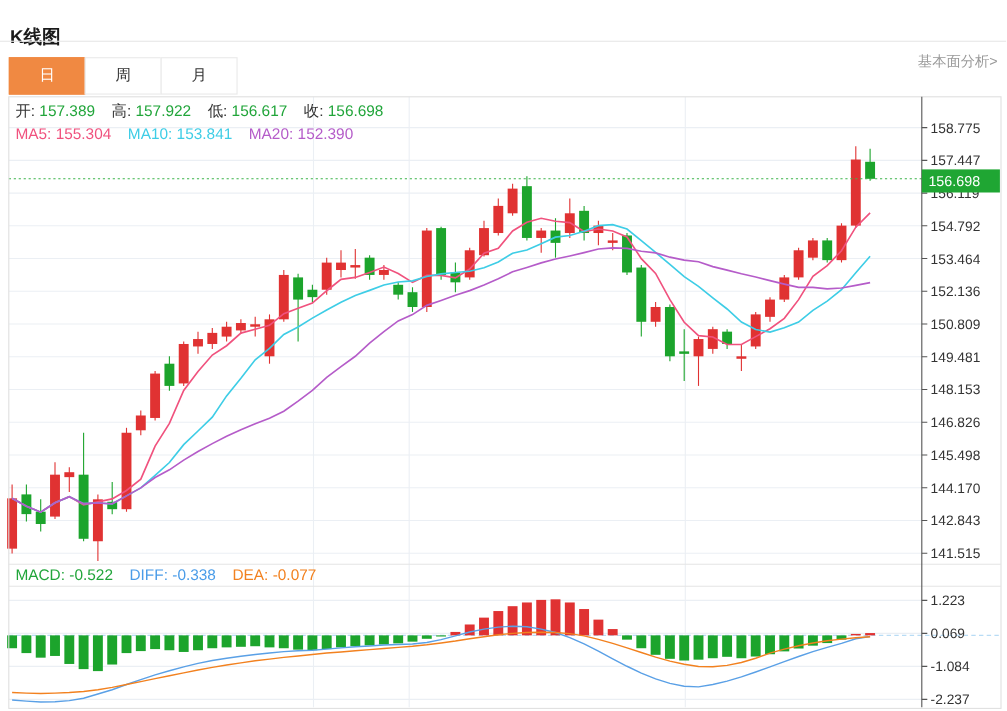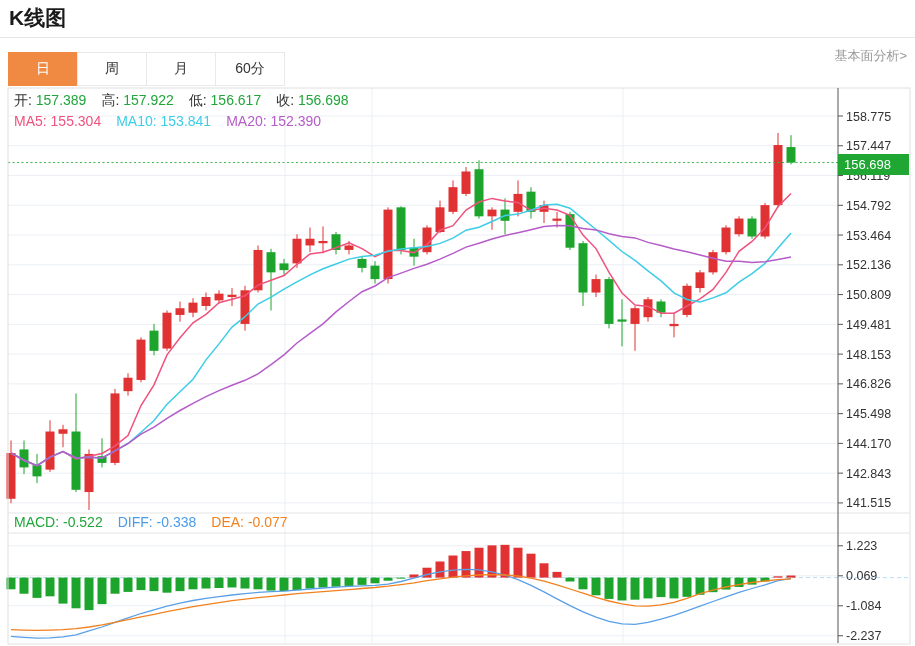--- a/index.html
+++ b/index.html
@@ -1,18 +1,18 @@
 <!DOCTYPE html>
 <html><head>
 <meta charset="utf-8">
 <style>
   html,body{margin:0;padding:0;background:#fff;}
   .stage{position:relative;width:915px;height:646px;background:#fff;
          font-family:"Liberation Sans",sans-serif;overflow:hidden;}
-  .page-title{position:absolute;left:9px;top:4px;font-size:21px;font-weight:bold;color:#1a1a1a;}
+  .page-title{position:absolute;left:9px;top:22px;font-size:17px;font-weight:bold;color:#1a1a1a;}
   .fund-link{position:absolute;right:8px;top:10px;font-size:13px;color:#999;cursor:pointer;text-decoration:none;margin-top:37px;}
   .hdr-divider{position:absolute;left:0;top:37px;width:915px;height:1px;background:#e6e6e6;}
   .tabbar{position:absolute;left:8px;top:52px;display:flex;}
   .tab{width:70px;height:34px;box-sizing:border-box;border:1px solid #e9e9e9;margin-left:-1px;
        display:flex;align-items:center;justify-content:center;font-size:14px;color:#333;
        background:#fff;cursor:pointer;}
   .tab:first-child{margin-left:0;}
   .tab.active{background:#f08942;border-color:#f08942;color:#fff;}
   svg{position:absolute;left:0;top:0;}
   .inforow{position:absolute;left:14px;white-space:nowrap;font-size:14px;}
@@ -26,21 +26,20 @@
 
 <div class="stage">
   <div class="page-title">K线图</div>
   <a class="fund-link">基本面分析&gt;</a>
   <div class="hdr-divider"></div>
 
   <div class="tabbar">
       <div class="tab active">日</div>
       <div class="tab">周</div>
       <div class="tab">月</div>
-      <div class="tab">60分</div>
     </div>
 
   <svg id="chart-svg" width="915" height="646">
       <g>
         <line x1="8" x2="838" y1="116" y2="116" stroke="#ebeff4" stroke-width="1"></line>
         <line x1="8" x2="838" y1="145.76977600000006" y2="145.76977600000006" stroke="#ebeff4" stroke-width="1"></line>
         <line x1="8" x2="838" y1="175.53955200000013" y2="175.53955200000013" stroke="#ebeff4" stroke-width="1"></line>
         <line x1="8" x2="838" y1="205.2869110000001" y2="205.2869110000001" stroke="#ebeff4" stroke-width="1"></line>
         <line x1="8" x2="838" y1="235.05668700000018" y2="235.05668700000018" stroke="#ebeff4" stroke-width="1"></line>
         <line x1="8" x2="838" y1="264.8264630000002" y2="264.8264630000002" stroke="#ebeff4" stroke-width="1"></line>

